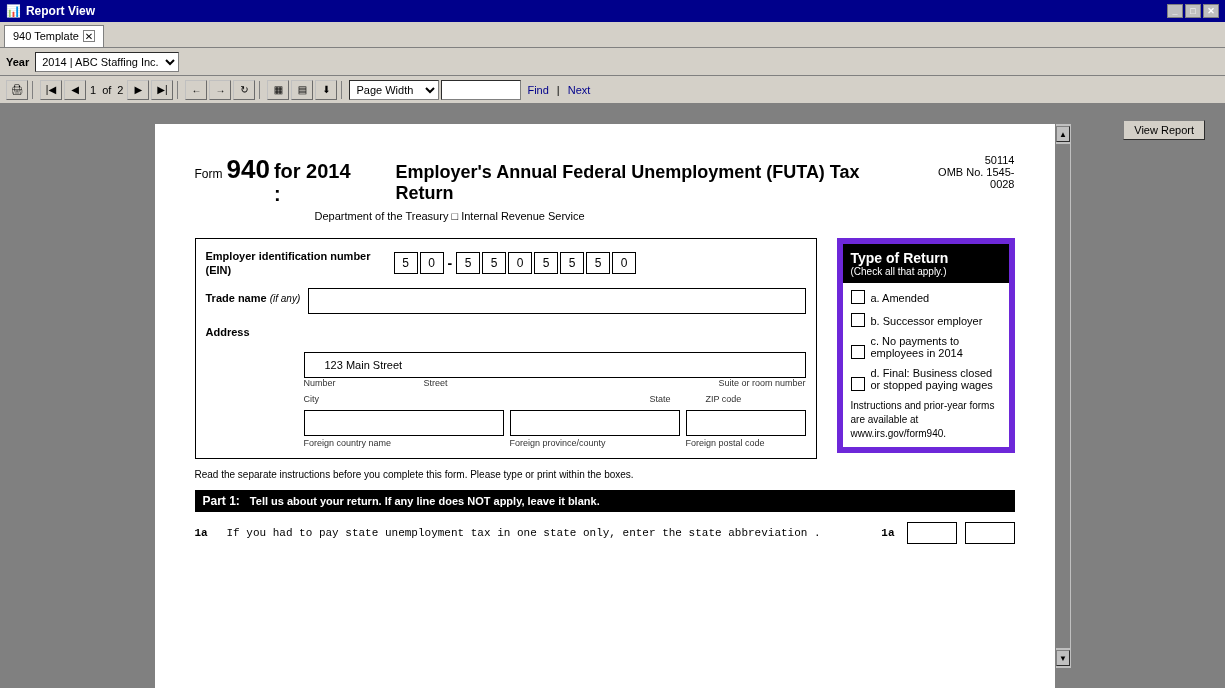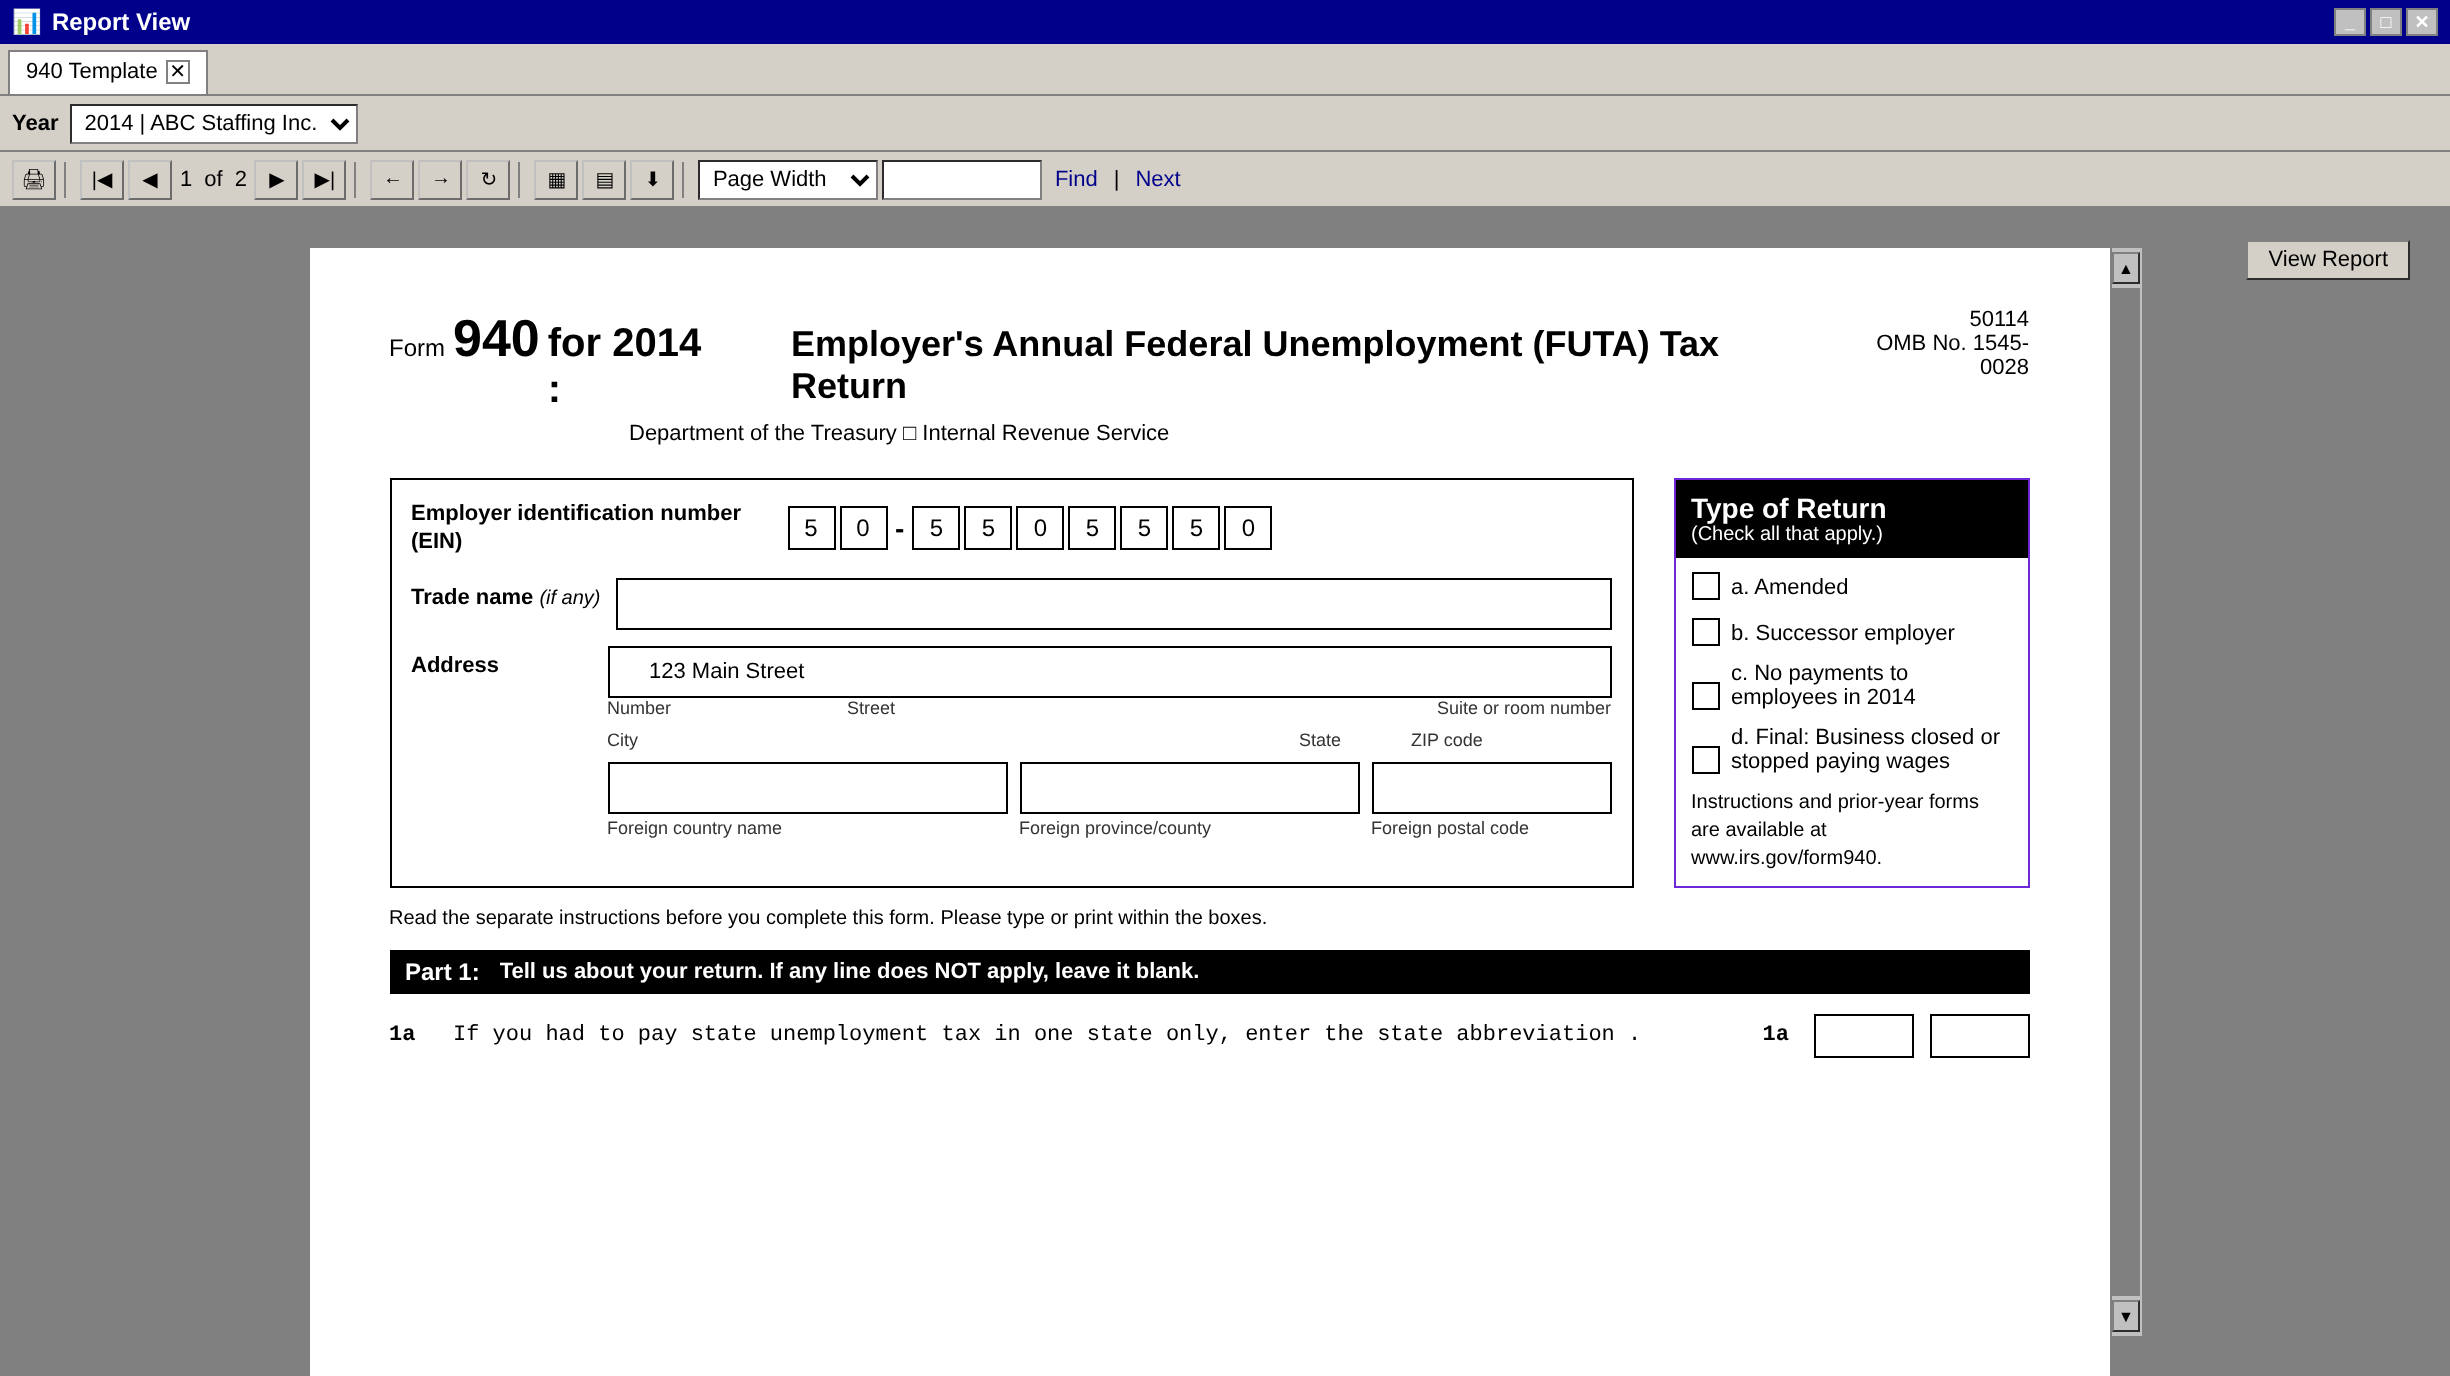--- a/index.html
+++ b/index.html
@@ -196,20 +196,21 @@
     }
 
     
     .address-section { margin-top: 4px; }
     .address-input-full {
       border: 1px solid #000;
       width: 100%;
       height: 26px;
       padding: 2px 20px;
       font-size: 11px;
+      margin-top: 30px;
     }
     .address-sublabels {
       display: flex;
       font-size: 9px;
       color: #333;
       margin-bottom: 6px;
       padding-left: 0;
     }
     .sub-number { width: 120px; }
     .sub-street { width: 140px; }
@@ -241,21 +242,21 @@
       gap: 6px;
       font-size: 9px;
       color: #333;
     }
     .sub-fcountry { width: 200px; }
     .sub-fprovince { width: 170px; }
     .sub-fpostal { width: 120px; }
 
     
     .type-return-box {
-      border: 1px solid #6d28d9;
+      border: 6px solid #6d28d9;
     }
     .type-return-header {
       background: #000;
       color: #fff;
       padding: 6px 8px;
     }
     .type-return-title { font-size: 14px; font-weight: bold; }
     .type-return-subtitle { font-size: 10px; }
     .type-return-items { padding: 6px 8px; }
     .type-return-item {

